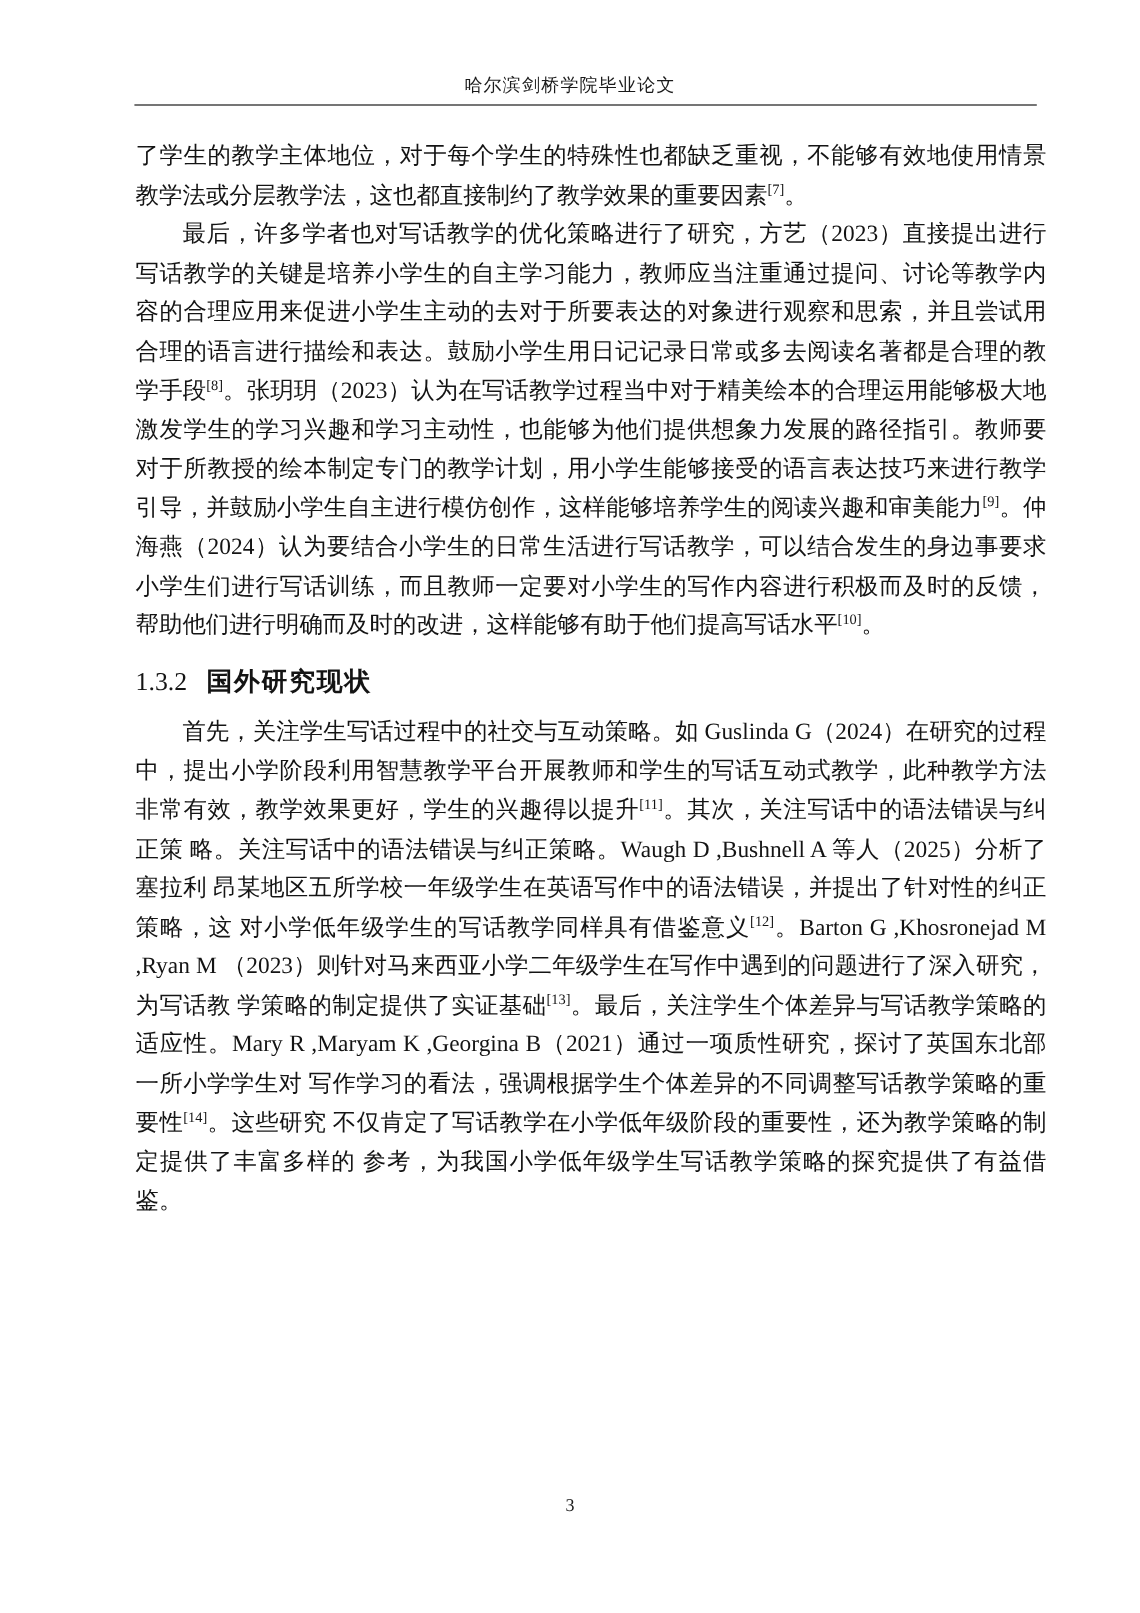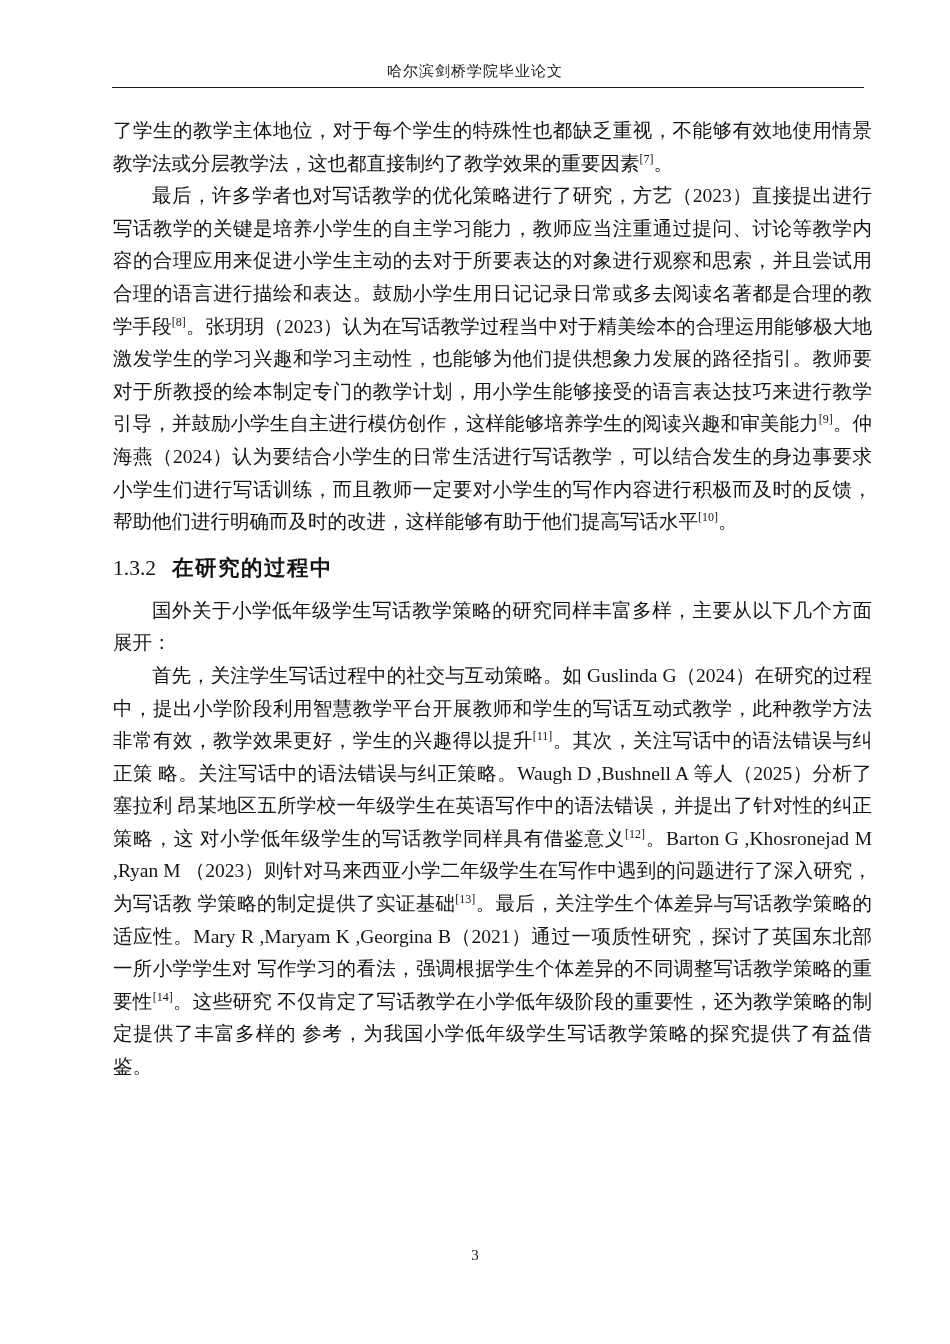--- a/index.html
+++ b/index.html
@@ -91,23 +91,22 @@
     <div class="header-title">哈尔滨剑桥学院毕业论文</div>
     <hr class="header-rule">
   </div>
 
   <div class="content">
 
     <p class="para continuation"><span>了学生的教学主体地位，对于每个学生的特殊性也都缺乏重视，不能够有效地使用情景教学法或分层教学法，这也都直接制约了教学效果的重要因素</span><sup class="ref">[7]</sup><span>。</span></p>
 
     <p class="para"><span>最后，许多学者也对写话教学的优化策略进行了研究，方艺（2023）直接提出进行写话教学的关键是培养小学生的自主学习能力，教师应当注重通过提问、讨论等教学内容的合理应用来促进小学生主动的去对于所要表达的对象进行观察和思索，并且尝试用合理的语言进行描绘和表达。鼓励小学生用日记记录日常或多去阅读名著都是合理的教学手段</span><sup class="ref">[8]</sup><span>。张玥玥（2023）认为在写话教学过程当中对于精美绘本的合理运用能够极大地激发学生的学习兴趣和学习主动性，也能够为他们提供想象力发展的路径指引。教师要对于所教授的绘本制定专门的教学计划，用小学生能够接受的语言表达技巧来进行教学引导，并鼓励小学生自主进行模仿创作，这样能够培养学生的阅读兴趣和审美能力</span><sup class="ref">[9]</sup><span>。仲海燕（2024）认为要结合小学生的日常生活进行写话教学，可以结合发生的身边事要求小学生们进行写话训练，而且教师一定要对小学生的写作内容进行积极而及时的反馈，帮助他们进行明确而及时的改进，这样能够有助于他们提高写话水平</span><sup class="ref">[10]</sup><span>。</span></p>
 
-    <h3 class="section-heading"><span class="h-num">1.3.2</span><span class="h-title">在研究的过程中</span></h3>
+    <h3 class="section-heading"><span class="h-num">1.3.2</span><span class="h-title">国外研究现状</span></h3>
 
-    <p class="para"><span>国外关于小学低年级学生写话教学策略的研究同样丰富多样，主要从以下几个方面展开：</span></p>
 
     <p class="para"><span>首先，关注学生写话过程中的社交与互动策略。如 Guslinda G（2024）在研究的过程中，提出小学阶段利用智慧教学平台开展教师和学生的写话互动式教学，此种教学方法非常有效，教学效果更好，学生的兴趣得以提升</span><sup class="ref">[11]</sup><span>。其次，关注写话中的语法错误与纠正策 略。关注写话中的语法错误与纠正策略。Waugh D ,Bushnell A 等人（2025）分析了塞拉利 昂某地区五所学校一年级学生在英语写作中的语法错误，并提出了针对性的纠正策略，这 对小学低年级学生的写话教学同样具有借鉴意义</span><sup class="ref">[12]</sup><span>。Barton G ,Khosronejad M ,Ryan M （2023）则针对马来西亚小学二年级学生在写作中遇到的问题进行了深入研究，为写话教 学策略的制定提供了实证基础</span><sup class="ref">[13]</sup><span>。最后，关注学生个体差异与写话教学策略的适应性。Mary R ,Maryam K ,Georgina B（2021）通过一项质性研究，探讨了英国东北部一所小学学生对 写作学习的看法，强调根据学生个体差异的不同调整写话教学策略的重要性</span><sup class="ref">[14]</sup><span>。这些研究 不仅肯定了写话教学在小学低年级阶段的重要性，还为教学策略的制定提供了丰富多样的 参考，为我国小学低年级学生写话教学策略的探究提供了有益借鉴。</span></p>
 
 
   </div>
 
   <div class="page-number">3</div>
 
 </div>
 

